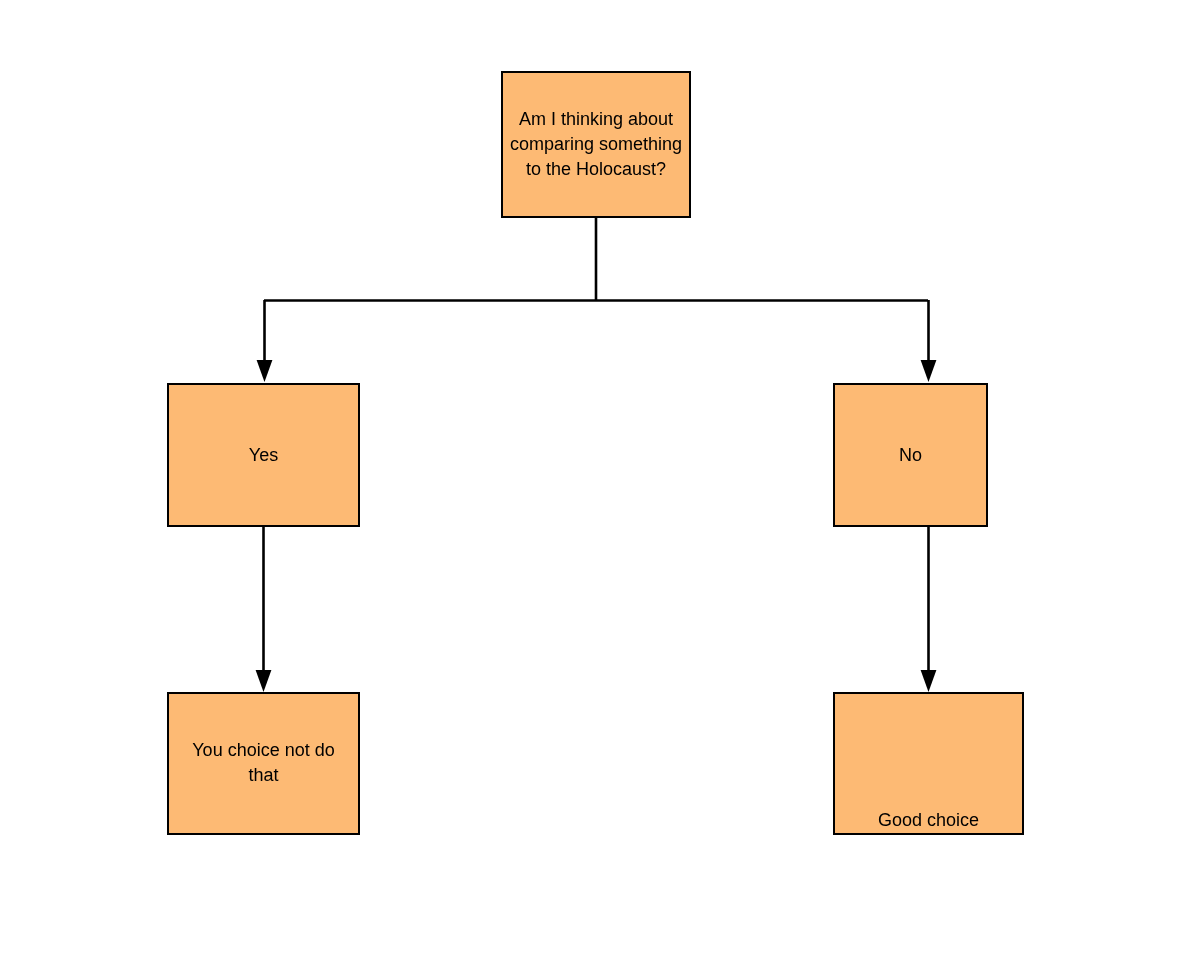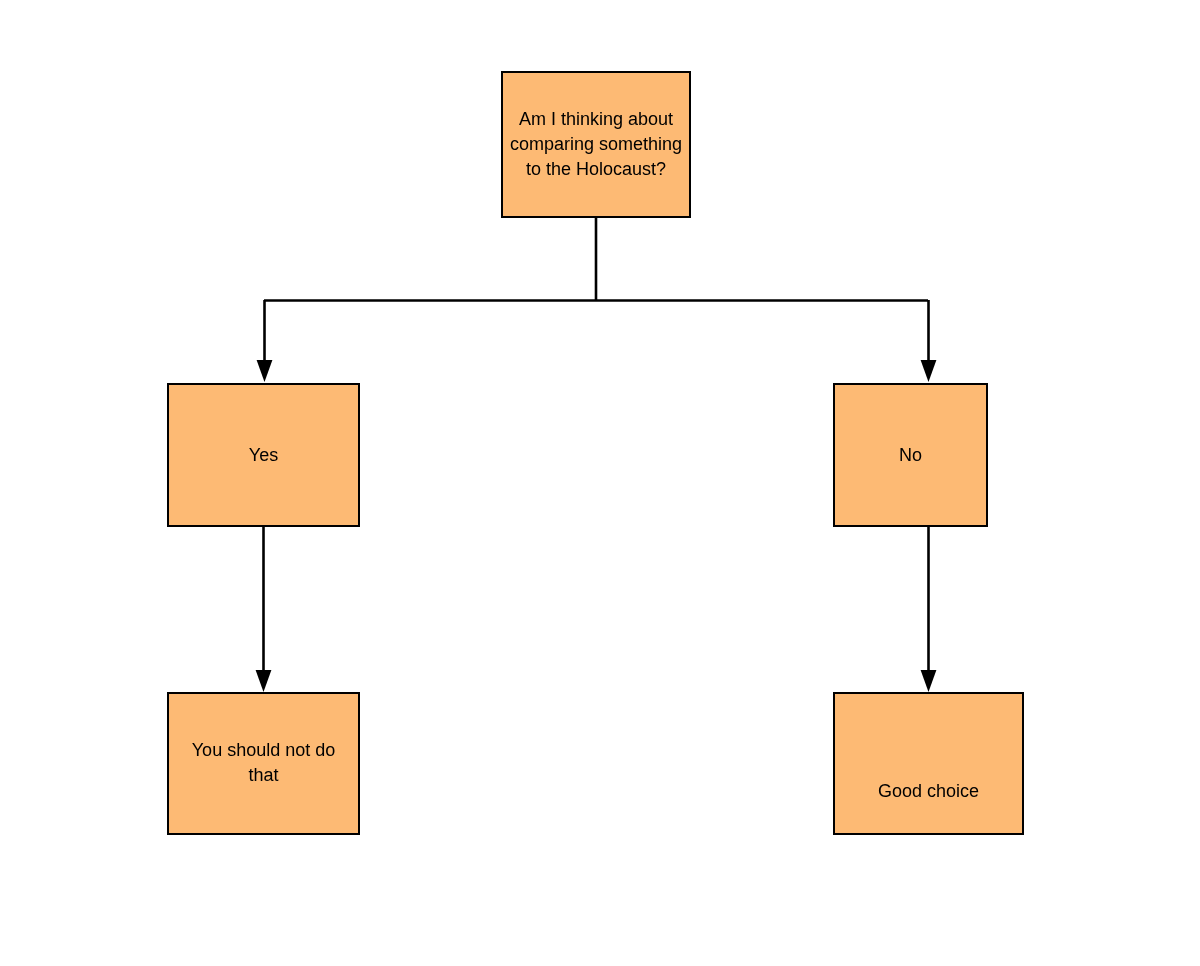--- a/index.html
+++ b/index.html
@@ -77,21 +77,21 @@
     align-items: flex-start;
   }
   #node-warning .node-label {
     margin-top: 44px;
   }
   #node-good {
     left: 833px;
     top: 692px;
     width: 191px;
     height: 143px;
-    align-items: center;
+    align-items: flex-end;
   }
   #node-good .node-label {
     margin-top: 56px;
   }
 </style>
 </head>
 <body>
 
 <div id="canvas">
 
@@ -120,20 +120,20 @@
 
   <div class="node" id="node-yes">
     <span class="node-label">Yes</span>
   </div>
 
   <div class="node" id="node-no">
     <span class="node-label">No</span>
   </div>
 
   <div class="node" id="node-warning">
-    <span class="node-label">You should not do that</span>
+    <span class="node-label">You choice not do that</span>
   </div>
 
   <div class="node" id="node-good">
     <span class="node-label">Good choice</span>
   </div>
 
 </div>
 
 </body></html>

